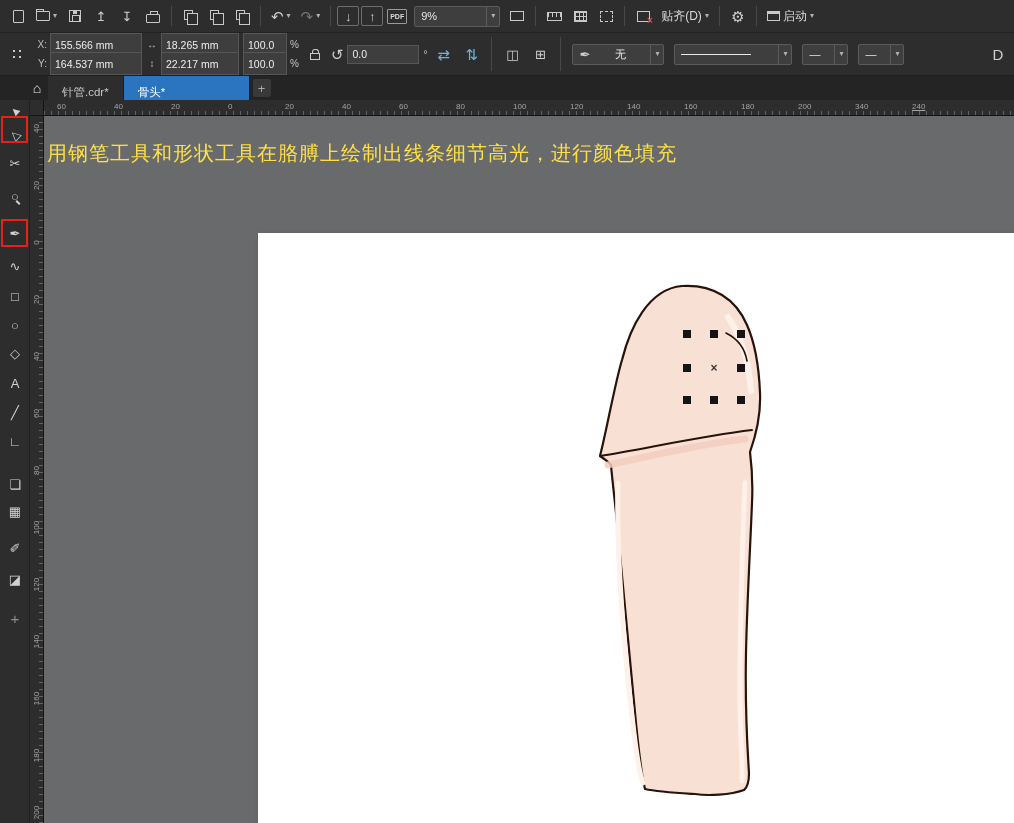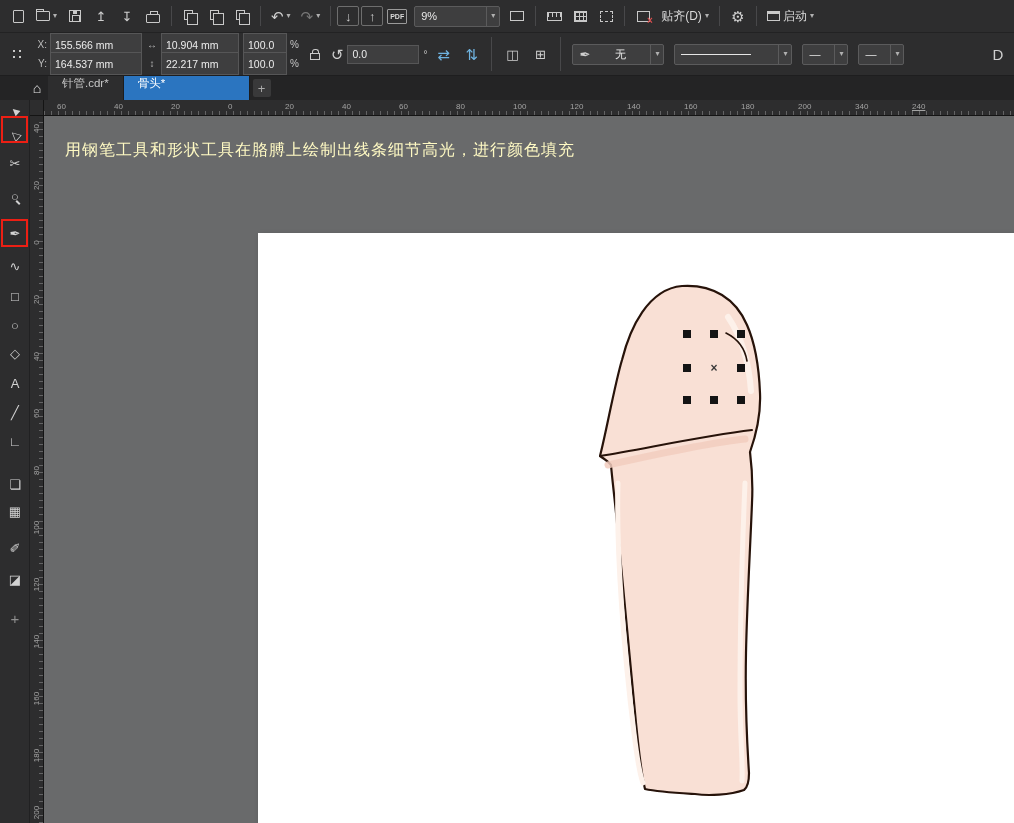--- a/index.html
+++ b/index.html
@@ -71,21 +71,21 @@
 .pfield.xy{width:92px}
 .pfield.wh{width:78px}
 .pfield.sm{width:44px}
 .pfield.rot{width:72px;height:19px}
 .funit{font-size:10px;color:#c4c4c4}
 .tbtn.blue .gly{color:#6fb3e0}
 
 
 #tab-bar{position:absolute;left:0;top:76px;right:0;height:24px;background:#242425;display:flex;align-items:stretch}
 .home{width:22px;display:flex;align-items:center;justify-content:center;color:#e3e3e3;font-size:14px;margin-left:26px}
-.doc-tab{display:flex;align-items:flex-start;padding:0 14px;font-size:11.5px;color:#c7c7c7;background:#2d2d2e;
+.doc-tab{display:flex;align-items:flex-end;padding:0 14px;font-size:11.5px;color:#c7c7c7;background:#2d2d2e;
   border-right:1px solid #1c1c1d;white-space:nowrap}
 .doc-tab.active{background:#2b75c0;color:#fff;width:126px}
 .newtab{width:18px;height:18px;margin:3px 0 0 3px;display:flex;align-items:center;justify-content:center;
   color:#ababab;font-size:13px;background:#39393a;border-radius:2px}
 
 
 #main{position:absolute;left:0;top:100px;right:0;bottom:0}
 #toolbox{position:absolute;left:0;top:0;width:30px;bottom:0;background:#2d2d2e;border-right:1px solid #212122;z-index:5}
 .tool{position:absolute;left:0;width:30px;height:22px;display:flex;align-items:center;justify-content:center}
 .tglyph{font-size:13px;color:#d2d2d2;line-height:1;display:inline-block}
@@ -101,21 +101,21 @@
 .rnum{position:absolute;top:2px;font-size:8px;color:#a3a3a3}
 #vruler{position:absolute;left:30px;top:16px;width:14px;bottom:0;background:#2d2d2e;border-right:1px solid #141414;overflow:hidden;z-index:4}
 #vruler::after{content:'';position:absolute;top:0;bottom:0;right:0;width:4px;
   background:repeating-linear-gradient(0deg,#636364 0 1px,transparent 1px 7px)}
 .rnum.v{left:-2px;top:0;width:16px;text-align:center;transform:rotate(-90deg)}
 
 
 #canvas{position:absolute;left:44px;top:16px;right:0;bottom:0;background:#696a6b;overflow:hidden}
 #page{position:absolute;left:214px;top:117px;width:756px;height:590px;background:#ffffff;
   box-shadow:3px 3px 6px rgba(0,0,0,.35)}
-#annotation{position:absolute;left:21px;top:24px;font-size:16px;color:#fef9c3;white-space:nowrap;letter-spacing:1px}
+#annotation{position:absolute;left:3px;top:24px;font-size:20px;color:#fde047;white-space:nowrap;letter-spacing:1px}
 .handle{position:absolute;width:8px;height:8px;background:#141414;z-index:20}
 #h1{left:639px;top:214px}#h2{left:666px;top:214px}#h3{left:693px;top:214px}
 #h4{left:639px;top:248px}#h5{left:693px;top:248px}
 #h6{left:639px;top:280px}#h7{left:666px;top:280px}#h8{left:693px;top:280px}
 #sel-center{position:absolute;left:664px;top:246px;width:12px;height:12px;display:flex;align-items:center;
   justify-content:center;color:#3a3a3a;font-size:12px;font-weight:bold;z-index:20}
 
 
 .hlbox{position:absolute;left:1px;width:27px;border:2px solid #ec1f14;z-index:60}
 #hl1{top:16px;height:27px}
@@ -220,21 +220,21 @@
           <span class="pfield xy">155.566 mm</span>
         </div>
       <div class="frow">
           <span class="flabel">Y:</span>
           <span class="pfield xy">164.537 mm</span>
         </div>
     </div>
     <div class="stack">
       <div class="frow">
           <span class="fico">↔</span>
-          <span class="pfield wh">10.904 mm</span>
+          <span class="pfield wh">18.265 mm</span>
         </div>
       <div class="frow">
           <span class="fico">↕</span>
           <span class="pfield wh">22.217 mm</span>
         </div>
     </div>
     <div class="stack">
       <div class="frow">
           <span class="pfield sm">100.0</span>
           <span class="funit">%</span>

